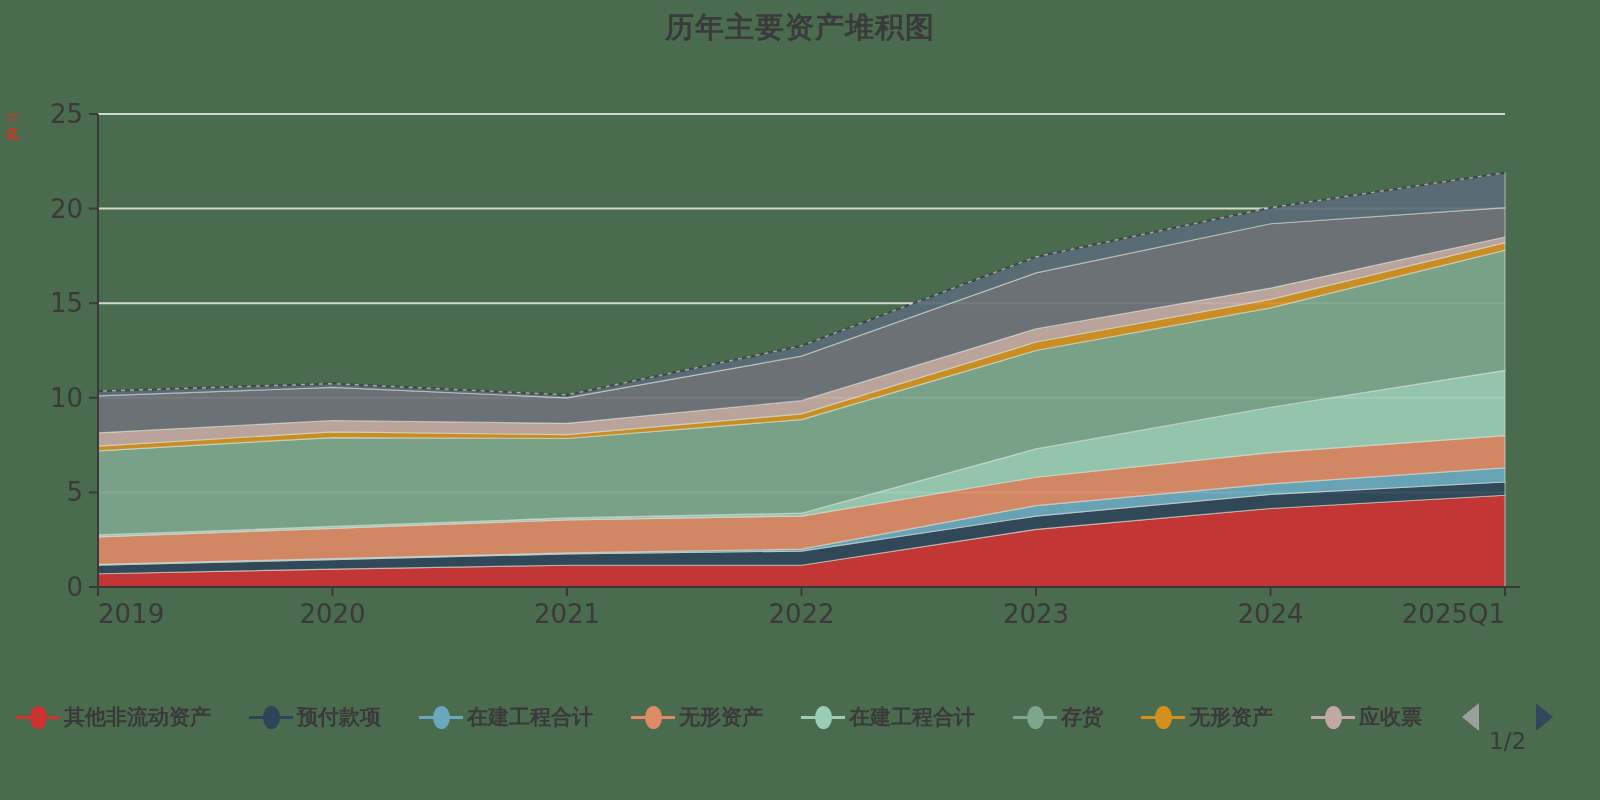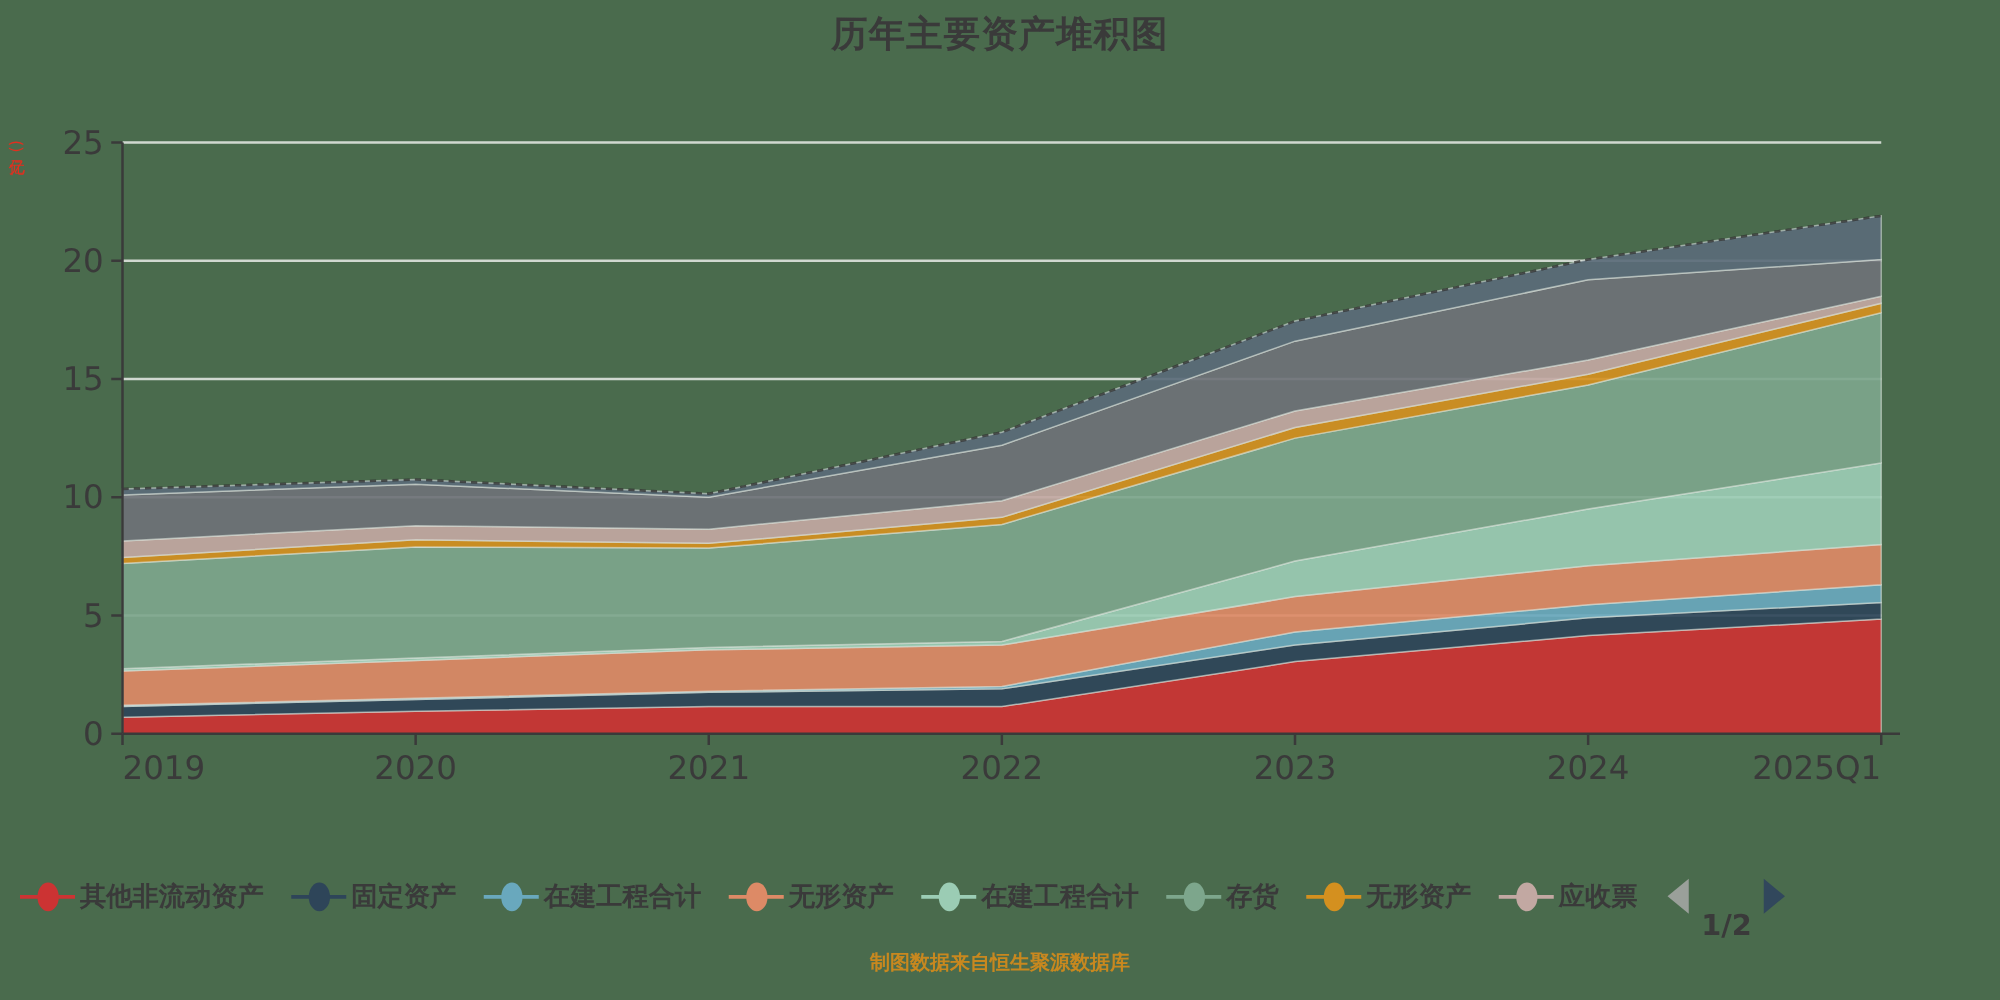--- a/index.html
+++ b/index.html
@@ -42,21 +42,21 @@
 
   
   #legend {
     position: absolute;
     left: 0; top: 692px;
     width: 1600px; height: 50px;
     display: flex;
     align-items: center;
     justify-content: flex-start;
     padding-left: 16px;
-    gap: 0px;
+    gap: 16px;
   }
   .legend-item {
     display: flex;
     align-items: center;
     margin-right: 22px;
     white-space: nowrap;
     cursor: pointer;
   }
   .legend-marker {
     position: relative;
@@ -94,21 +94,21 @@
     border-right: 17px solid #9aa09a;
   }
   .pager-right {
     border-top: 14px solid transparent;
     border-bottom: 14px solid transparent;
     border-left: 17px solid #31475c;
   }
   .pager-text {
     font-size: 23px;
     color: #3a3a3a;
-    font-weight: bold;
+    font-weight: normal;
     margin-top: 48px;
   }
 
   
   .footer-note {
     position: absolute;
     left: 0; top: 760px;
     width: 1600px;
     text-align: center;
     font-size: 16px;
@@ -182,21 +182,21 @@
           <span class="bar" style="background: rgb(204, 51, 51);"></span>
           <span class="dot" style="background: rgb(204, 51, 51);"></span>
         </span>
         <span class="legend-label">其他非流动资产</span>
       </div>
       <div class="legend-item">
         <span class="legend-marker">
           <span class="bar" style="background: rgb(46, 69, 89);"></span>
           <span class="dot" style="background: rgb(46, 69, 89);"></span>
         </span>
-        <span class="legend-label">固定资产</span>
+        <span class="legend-label">预付款项</span>
       </div>
       <div class="legend-item">
         <span class="legend-marker">
           <span class="bar" style="background: rgb(105, 168, 189);"></span>
           <span class="dot" style="background: rgb(105, 168, 189);"></span>
         </span>
         <span class="legend-label">在建工程合计</span>
       </div>
       <div class="legend-item">
         <span class="legend-marker">
@@ -233,15 +233,14 @@
         </span>
         <span class="legend-label">应收票</span>
       </div>
       <div class="legend-pager">
         <div class="pager-arrow pager-left"></div>
         <div class="pager-text">1/2</div>
         <div class="pager-arrow pager-right"></div>
       </div>
     </div>
 
-  <div class="footer-note">制图数据来自恒生聚源数据库</div>
 
 </div>
 
 </body></html>

